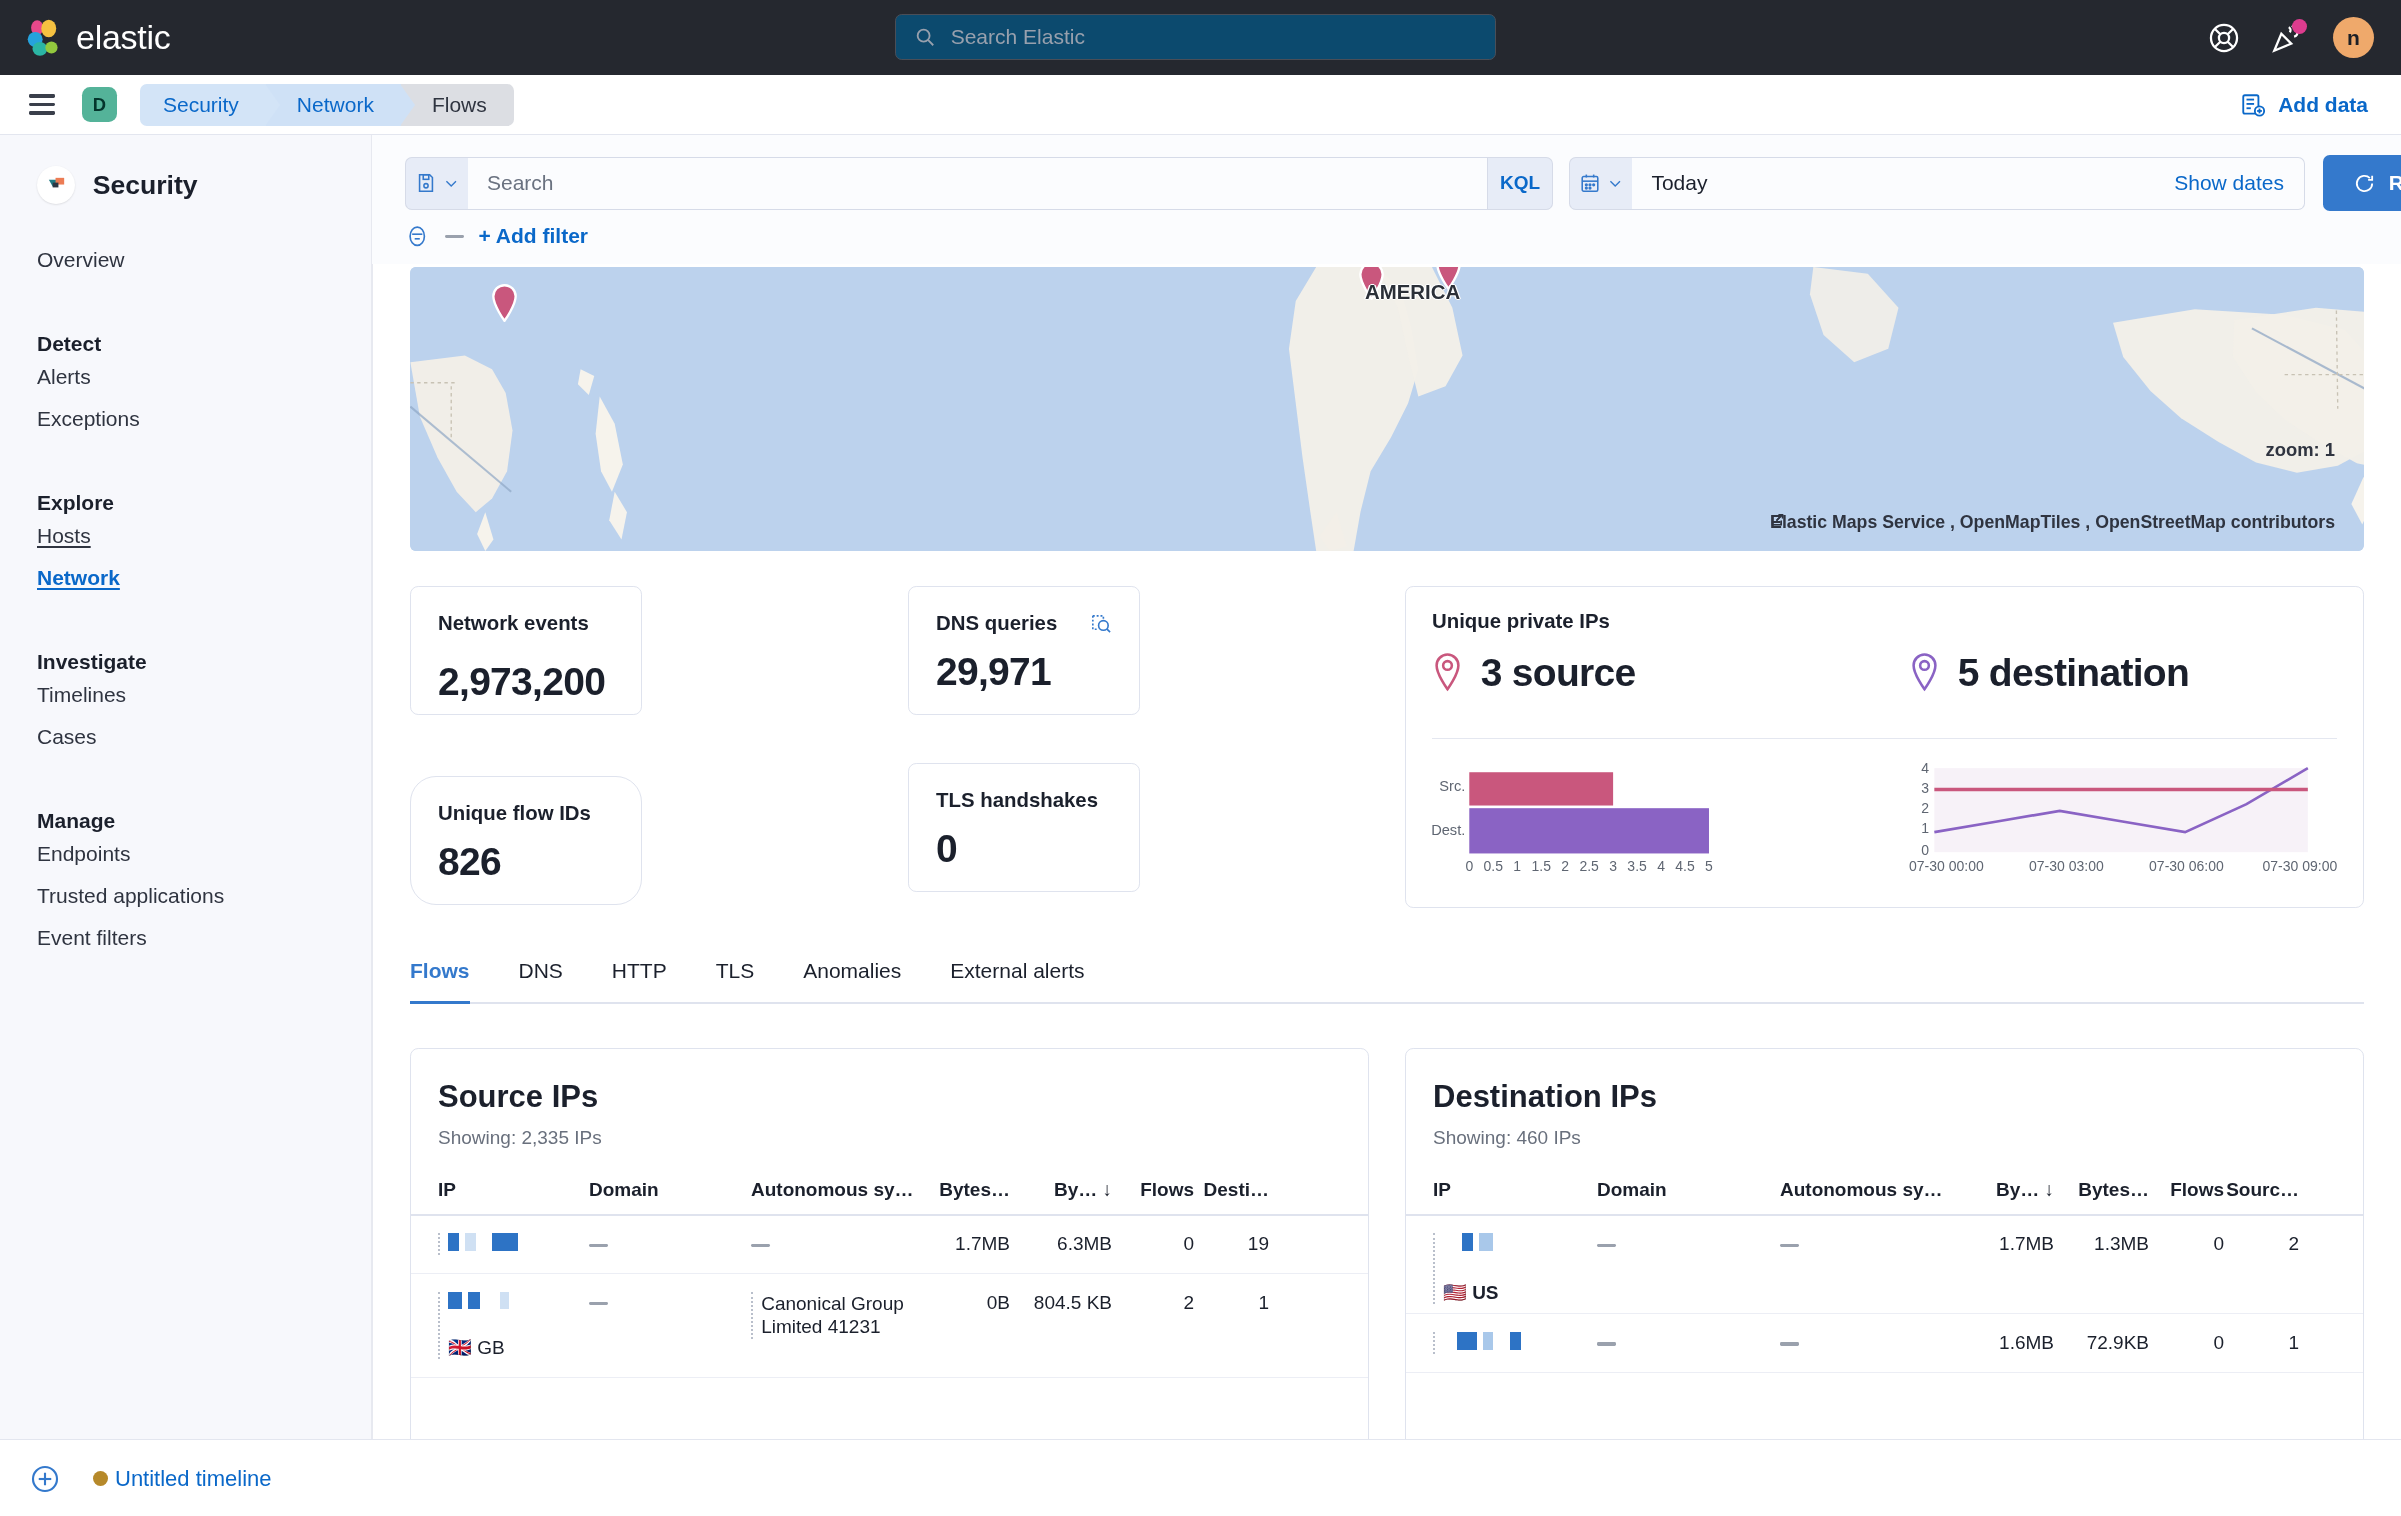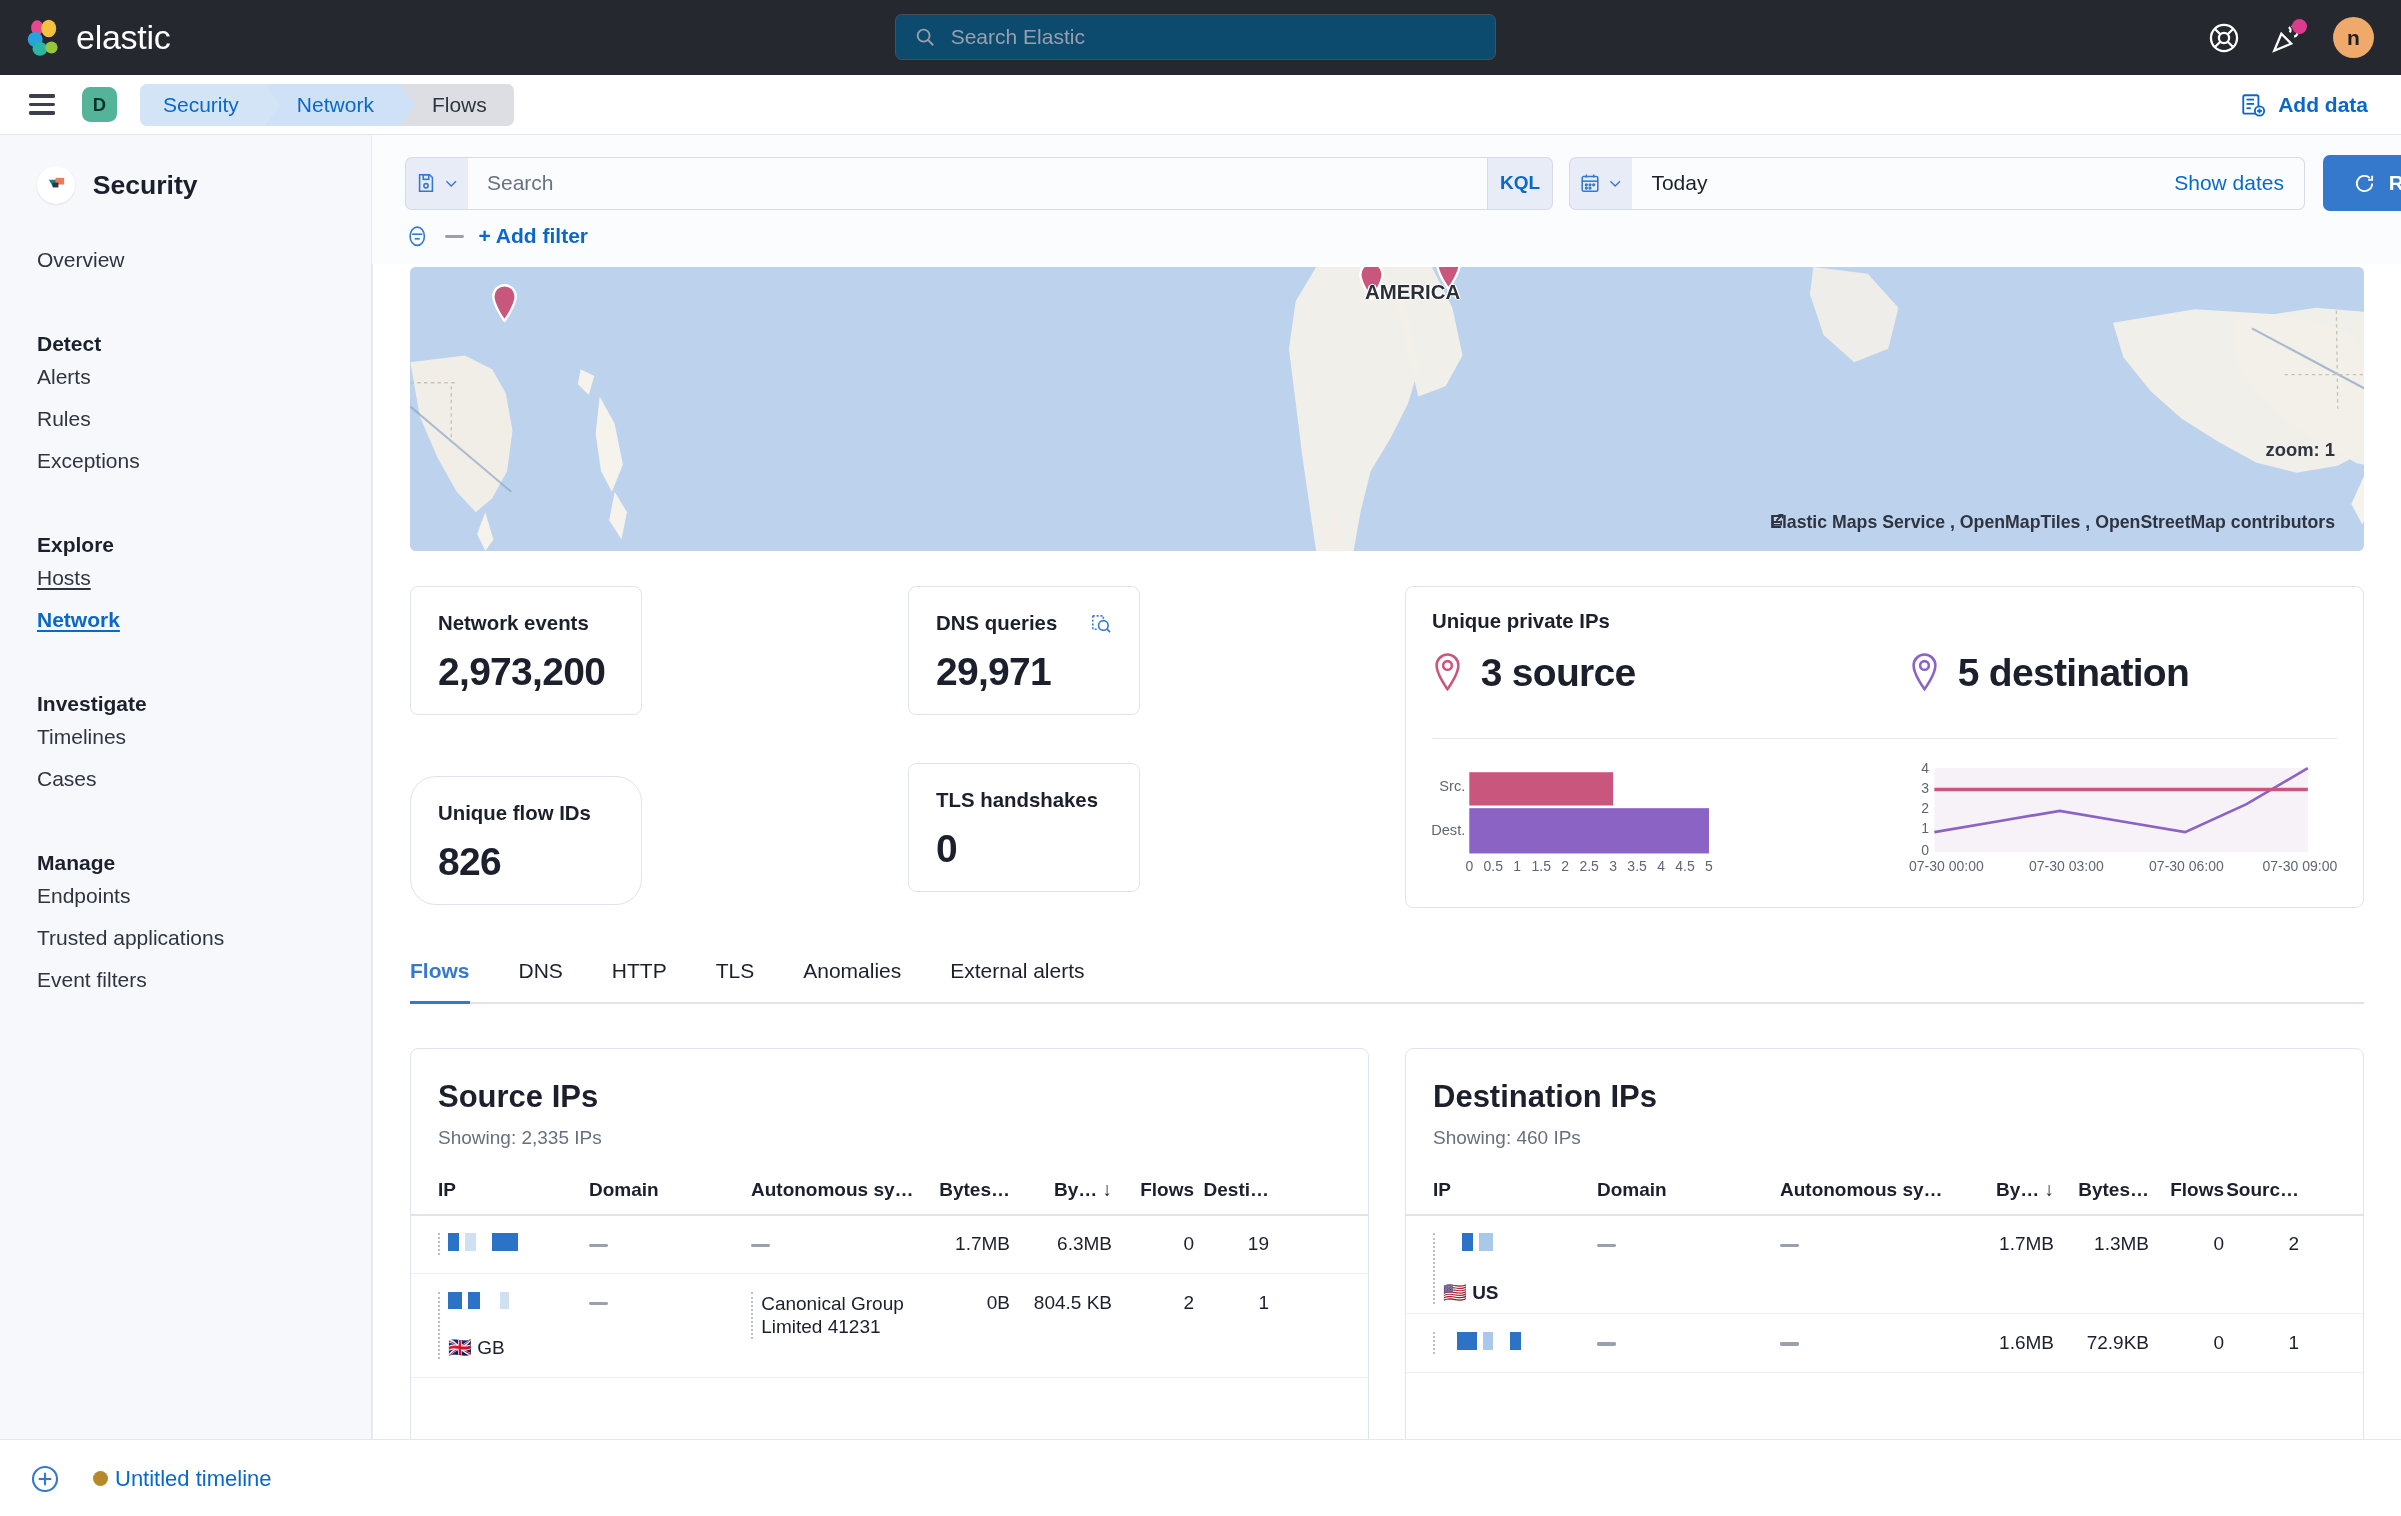--- a/index.html
+++ b/index.html
@@ -294,21 +294,20 @@
         <path d="M11 4h9v7h-9z" fill="#ec7c54"></path>
         <path d="M8 9h6v5H8z" fill="#2c3744"></path>
       </svg>
     </div>
     <div id="sec-title">Security</div>
   </div>
   <div id="nav-list">
       <div class="nav-item">Overview</div>
       <div class="nav-group">Detect</div>
       <div class="nav-item">Alerts</div>
-      <div class="nav-item">Rules</div>
       <div class="nav-item">Exceptions</div>
       <div class="nav-group">Explore</div>
       <div class="nav-item link-u">Hosts</div>
       <div class="nav-item active">Network</div>
       <div class="nav-group">Investigate</div>
       <div class="nav-item">Timelines</div>
       <div class="nav-item">Cases</div>
       <div class="nav-group">Manage</div>
       <div class="nav-item">Endpoints</div>
       <div class="nav-item">Trusted applications</div>
@@ -448,21 +447,21 @@
     <svg width="15" height="15" viewBox="0 0 24 24" fill="none" stroke="#2f3440" stroke-width="2" style="vertical-align:-2px;">
         <path d="M14 4h6v6"></path>
         <path d="M20 4L10.5 13.5"></path>
         <path d="M18 14v6H4V6h6"></path>
       </svg>
   </div>
 </div>
 
 <div class="scard" style="left:410px; top:586px; width:232px; height:129px;">
   <div class="card-title">Network events</div>
-  <div class="card-value" style="margin-top:15px;">2,973,200</div>
+  <div class="card-value" style="margin-top:25px;">2,973,200</div>
 </div>
 
 <div class="scard" style="left:908px; top:586px; width:232px; height:129px;">
   <div style="display:flex; justify-content:space-between; align-items:flex-start;">
     <div class="card-title">DNS queries</div>
     <svg width="23" height="23" viewBox="0 0 24 24" fill="none" stroke="#3479cc" stroke-width="1.7">
       <path d="M4 4h11v5" stroke-dasharray="2 2"></path>
         <path d="M4 4v14h6" stroke-dasharray="2 2"></path>
       <circle cx="15" cy="14" r="5"></circle>
         <line x1="18.8" y1="17.8" x2="22" y2="21"></line>

